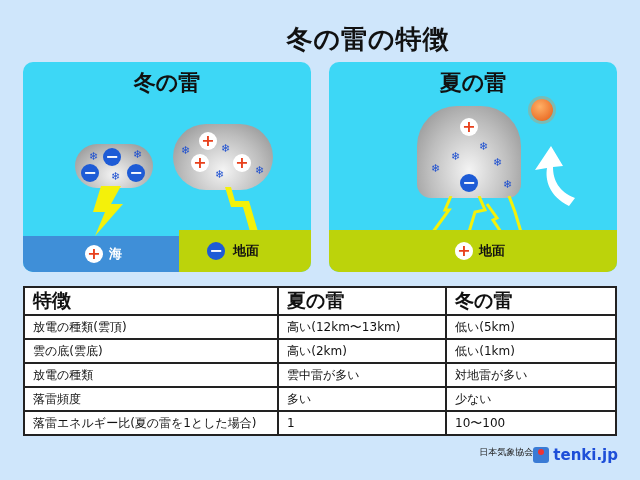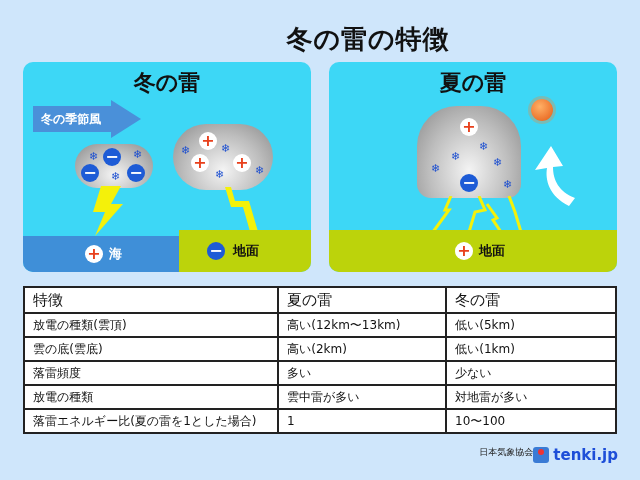--- a/index.html
+++ b/index.html
@@ -19,40 +19,35 @@
   .minus { background:#1d5bd6; color:#fff; }
   .flake { position:absolute; color:#1d4fd0; font-size:11px; }
   .sea { position:absolute; left:0; bottom:0; width:156px; height:36px; background:#3f8fd8; }
   .ground-l { position:absolute; left:156px; bottom:0; width:132px; height:42px; background:#bcd30b; }
   .ground-r { position:absolute; left:0; bottom:0; width:288px; height:42px; background:#bcd30b; }
   .ground-label { position:absolute; font-size:13px; font-weight:bold; }
   .bolt { position:absolute; }
   .sun { position:absolute; left:202px; top:37px; width:22px; height:22px; border-radius:50%; background:radial-gradient(circle at 40% 35%, #ffb066, #e55a14); box-shadow:0 0 0 3px #f0883a55; }
   table { position:absolute; left:23px; top:286px; width:594px; border-collapse:collapse; background:#fff; font-size:12px; color:#111; }
   td { border:2px solid #222; padding:0 8px; height:22px; }
-  tr.head td { height:24px; font-size:15px; }
+  tr.head td { height:24px; font-size:19px;font-weight:bold; }
   .c1 { width:236px; } .c2 { width:150px; }
   .footer { position:absolute; right:22px; top:446px; display:flex; align-items:flex-start; }
   .org { font-size:9px; color:#222; }
   .logo { font-size:15px; font-weight:bold; color:#1d4ed8; display:flex; align-items:center; gap:4px; }
   .cube { width:16px; height:16px; background:#3a7bd5; border-radius:3px; position:relative; }
   .cube::after { content:""; position:absolute; left:5px; top:2px; width:6px; height:6px; background:#e33; border-radius:50%; }
 </style>
 </head>
 <body>
 
 <div class="title">冬の雷の特徴</div>
 
 <div class="panel panel-left">
   <div class="panel-title">冬の雷</div>
-  <div class="wind-arrow">
-    <div class="shaft"></div>
-      <div class="head"></div>
-    <span class="wind-label">冬の季節風</span>
-  </div>
 
   <div class="cloud" style="left:52px;top:82px;width:78px;height:44px;">
     <span class="sign minus" style="left:28px;top:4px;">−</span>
     <span class="sign minus" style="left:6px;top:20px;">−</span>
     <span class="sign minus" style="left:52px;top:20px;">−</span>
     <span class="flake" style="left:14px;top:6px;">❄</span>
     <span class="flake" style="left:36px;top:26px;">❄</span>
     <span class="flake" style="left:58px;top:4px;">❄</span>
   </div>
   <svg class="bolt" style="left:68px;top:124px;" width="34" height="50" viewBox="0 0 34 50">
@@ -120,28 +115,28 @@
     <td>放電の種類(雲頂)</td>
     <td>高い(12km〜13km)</td>
     <td>低い(5km)</td>
   </tr>
   <tr>
     <td>雲の底(雲底)</td>
     <td>高い(2km)</td>
     <td>低い(1km)</td>
   </tr>
   <tr>
+    <td>放電の種類</td>
+    <td>雲中雷が多い</td>
+    <td>対地雷が多い</td>
+  </tr>
+  <tr>
     <td>落雷頻度</td>
     <td>多い</td>
     <td>少ない</td>
-  </tr>
-  <tr>
-    <td>放電の種類</td>
-    <td>雲中雷が多い</td>
-    <td>対地雷が多い</td>
   </tr>
   <tr>
     <td>落雷エネルギー比(夏の雷を1とした場合)</td>
     <td>1</td>
     <td>10〜100</td>
   </tr>
 </tbody>
   </table>
 
 <div class="footer">

